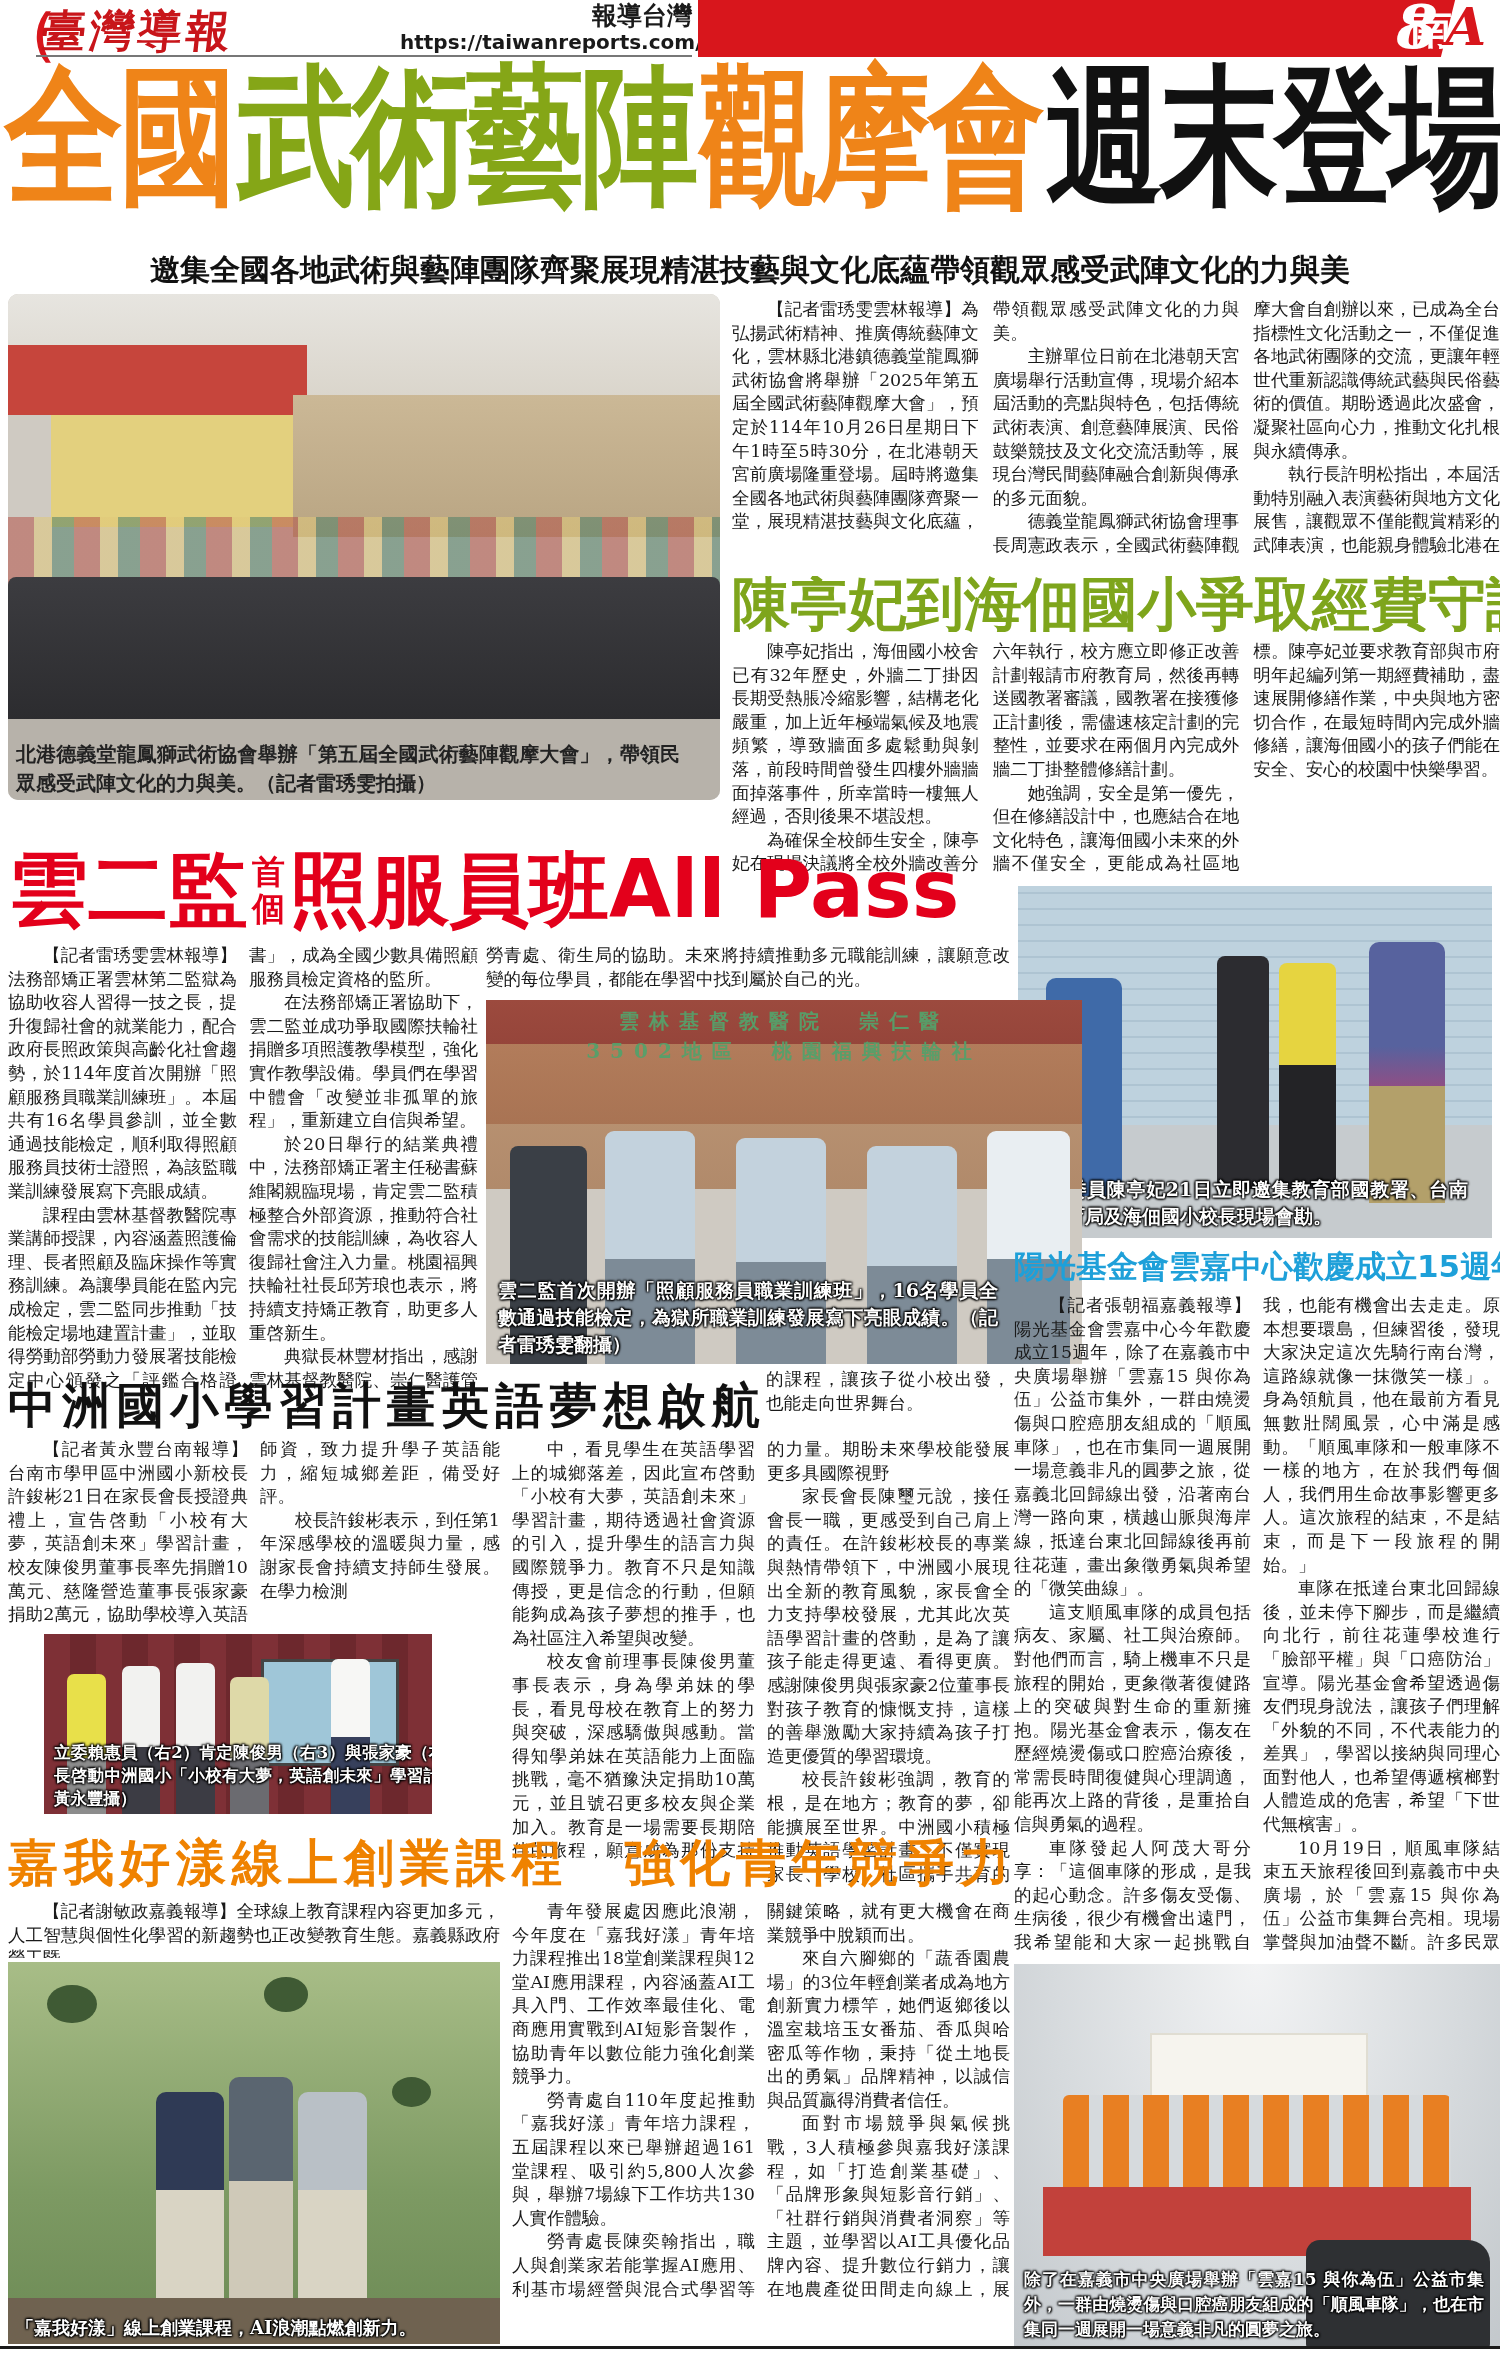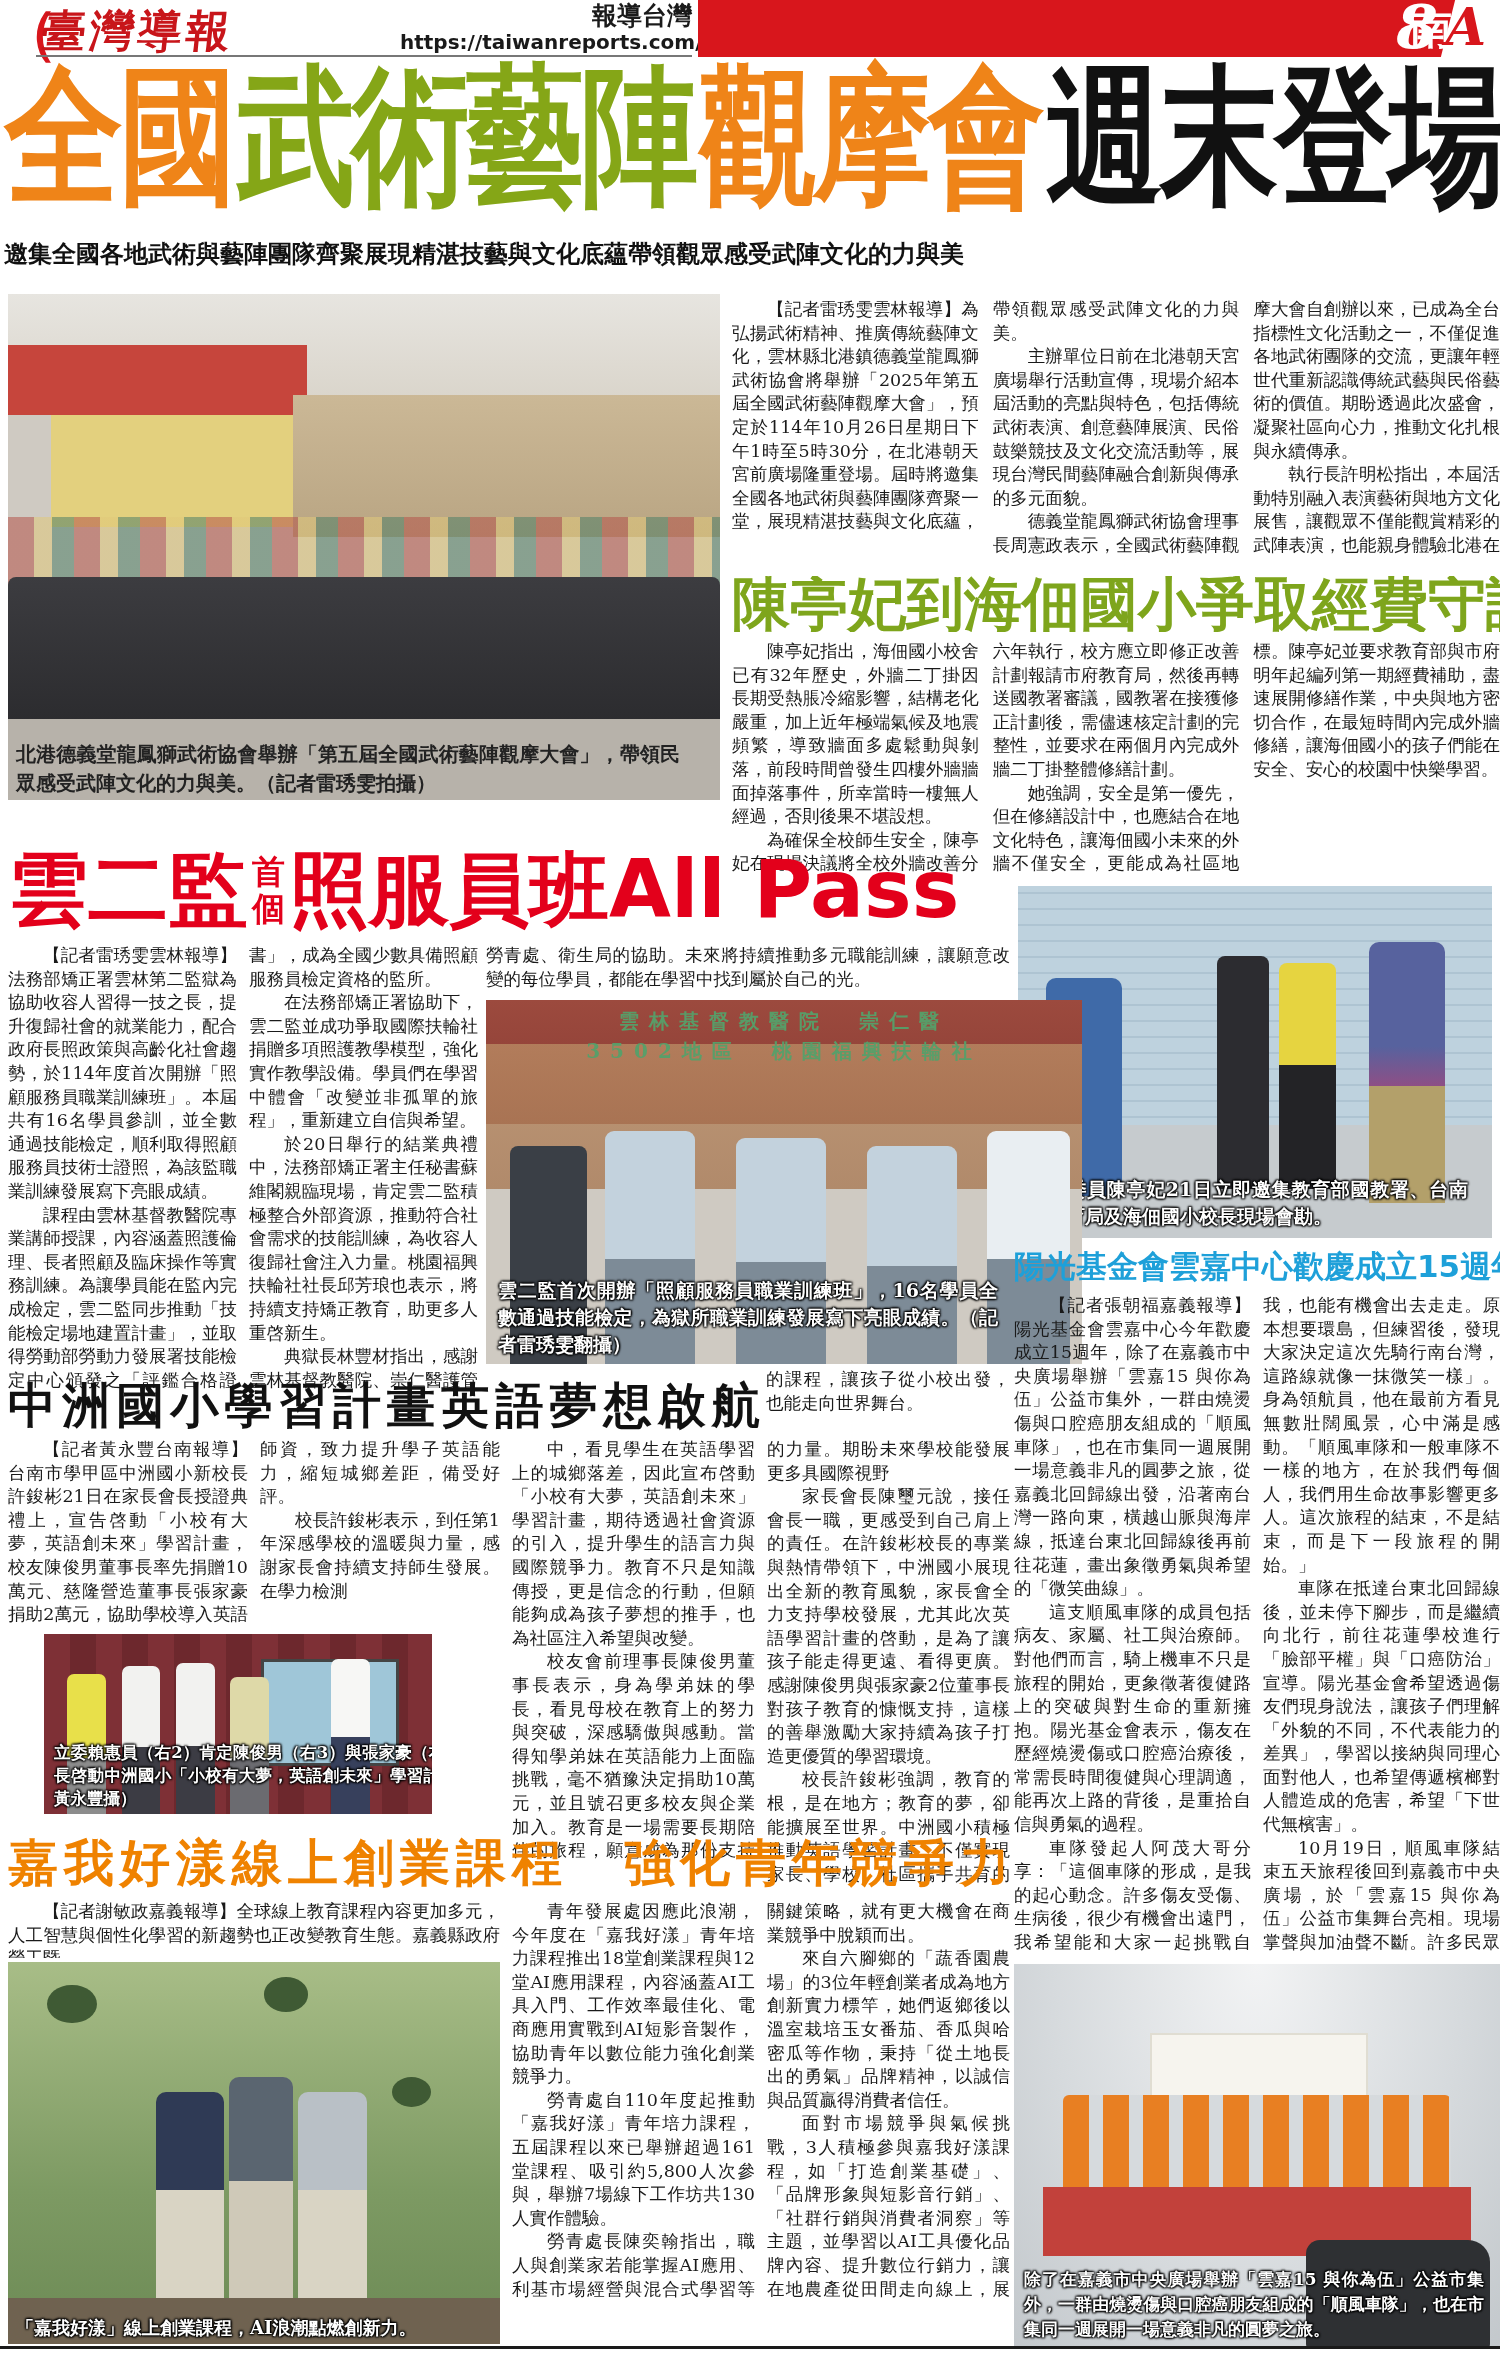--- a/index.html
+++ b/index.html
@@ -19,22 +19,22 @@
   #header-rule{position:absolute;left:36px;top:55px;width:656px;height:2px;background:#777;}
   #section-title{position:absolute;left:712px;top:1px;font-size:42px;color:#fff;font-weight:bold;letter-spacing:2px;}
   #badge8{position:absolute;right:62px;top:-8px;font-size:60px;color:#fff;font-weight:bold;font-style:italic;}
   #badgeA-box{position:absolute;right:-8px;top:0;width:60px;height:57px;background:#fff;transform:skewX(-14deg);}
   #badgeA{position:absolute;right:14px;top:-4px;font-size:52px;color:#d8161c;font-weight:bold;font-style:italic;}
   
   #lead-title{left:0px;top:58px;width:1912px;transform:scaleX(0.784);transform-origin:0 0;
               display:flex;justify-content:space-between;padding:0 6px;font-size:150px;line-height:156px;
               font-weight:bold;letter-spacing:-4px;white-space:nowrap;}
   .seg-orange{color:#ef8418;} .seg-green{color:#85a617;} .seg-black{color:#111;}
-  #lead-deck{left:4px;top:238px;width:1492px;display:flex;justify-content:flex-start;
-             font-size:24px;font-weight:bold;color:#111;}
+  #lead-deck{left:4px;top:250px;width:1492px;display:flex;justify-content:center;
+             font-size:30px;font-weight:bold;color:#111;}
   
   .art{font-size:17.5px;line-height:23.6px;text-align:justify;overflow:hidden;}
   .art p{margin:0;text-indent:2em;}
   .cols3{column-count:3;column-gap:14px;}
   .cols2{column-count:2;column-gap:12px;}
   .noindent p{text-indent:0;}
   
   .headline{font-family:"DejaVu Sans","Liberation Sans",sans-serif;font-weight:bold;white-space:nowrap;
             text-align:justify;text-align-last:justify;overflow:hidden;}
   #chen-headline{left:732px;top:576px;width:768px;height:56px;font-size:58px;line-height:56px;color:#7ea51c;}
@@ -85,21 +85,21 @@
     <span class="seg-green">武術藝陣</span>
     <span class="seg-orange">觀摩會</span>
     <span class="seg-black">週末登場</span>
   </div>
   <div id="lead-deck" class="abs hei">
     <span>邀集全國各地武術與藝陣團隊齊聚</span>
     <span>展現精湛技藝與文化底蘊</span>
     <span>帶領觀眾感受武陣文化的力與美</span>
   </div>
 
-  <div class="photo" style="left:8px;top:294px;width:712px;height:506px;">
+  <div class="photo" style="left:8px;top:294px;width:712px;height:506px;border-radius:10px;">
     <div class="ph" style="left:0;top:0;width:100%;height:22%;background:linear-gradient(#e7e5e0,#d9d4ca);"></div>
     <div class="ph" style="left:0;top:10%;width:42%;height:14%;background:#c6453c;"></div>
     <div class="ph" style="left:6%;top:24%;width:34%;height:22%;background:#e3d07e;"></div>
     <div class="ph" style="left:40%;top:20%;width:60%;height:28%;background:linear-gradient(#cbb896,#b9a583);"></div>
     <div class="ph" style="left:0;top:44%;width:100%;height:16%;background:repeating-linear-gradient(90deg,#b4544a 0 26px,#e0c87a 26px 44px,#4f7f67 44px 66px);opacity:.55;"></div>
     <div class="ph" style="left:0;top:56%;width:100%;height:30%;background:linear-gradient(#3c3c40,#2b2b2e);border-radius:8px 8px 0 0;"></div>
     <div class="ph" style="left:0;top:84%;width:100%;height:16%;background:#b7b2aa;"></div>
     <div id="caption1">北港德義堂龍鳳獅武術協會舉辦「第五屆全國武術藝陣觀摩大會」，帶領民眾感受武陣文化的力與美。（記者雷琇雯拍攝）</div>
   </div>
 

